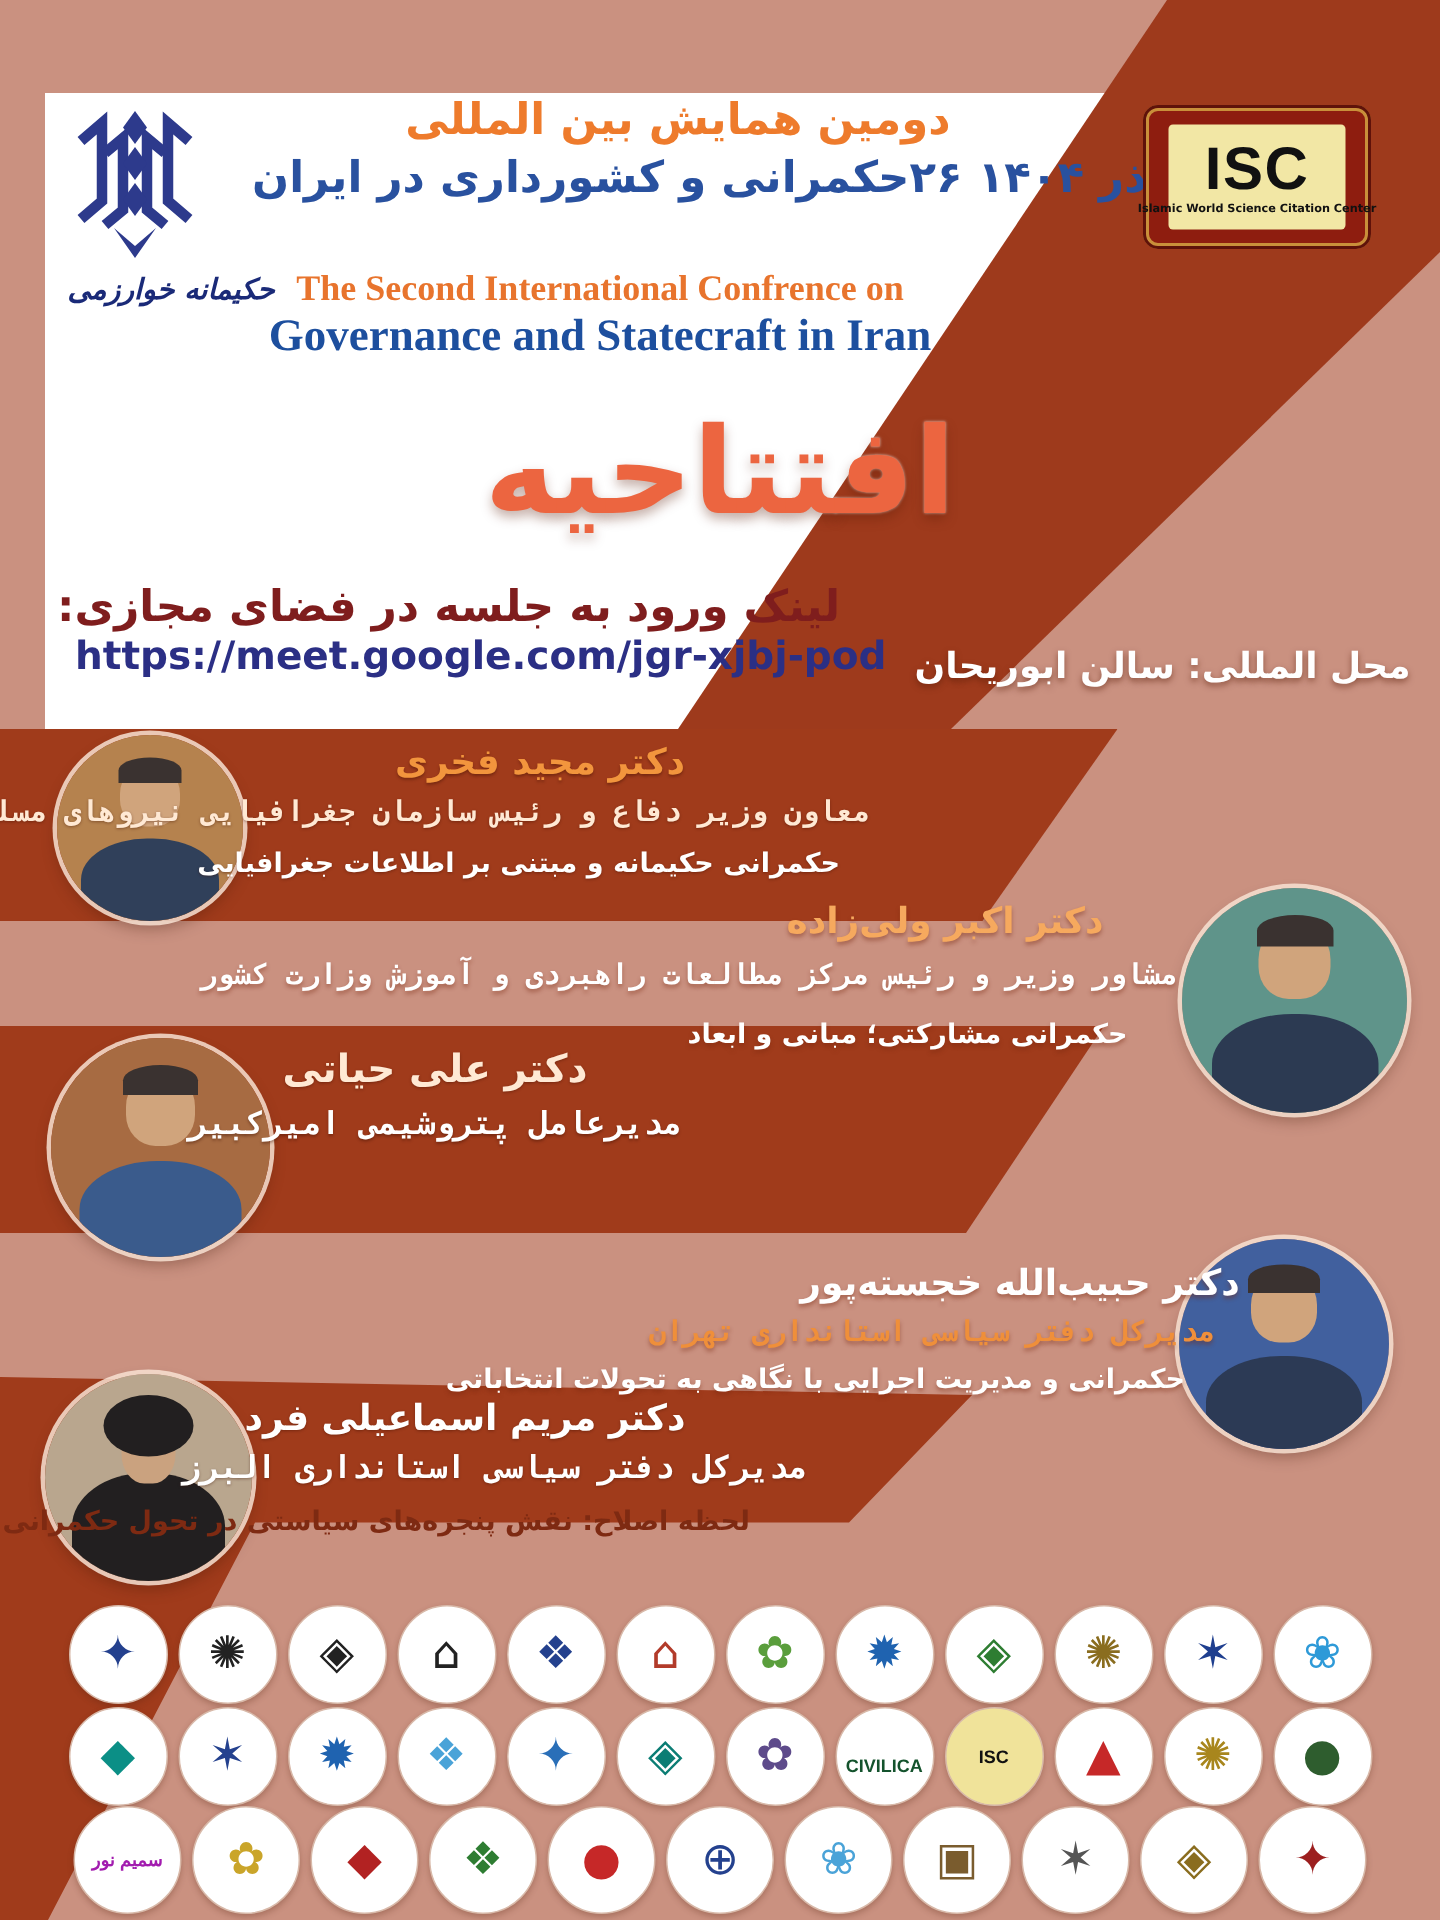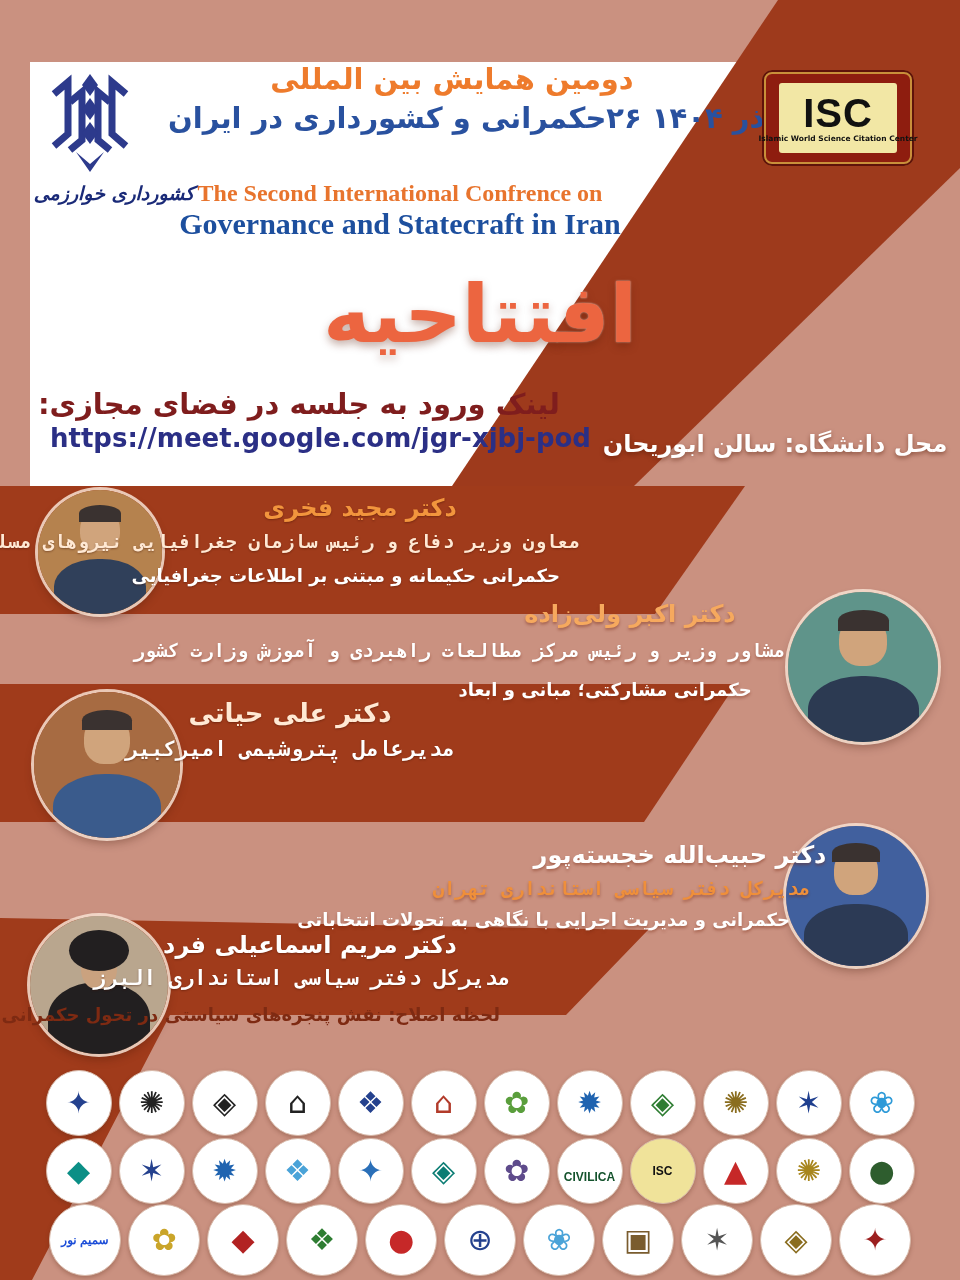--- a/index.html
+++ b/index.html
@@ -49,21 +49,21 @@
   .s2n{left:480px;top:600px;width:300px;color:#f6a95e;}
   .s2r{left:345px;top:639px;width:440px;}
   .s2t{left:430px;top:679px;width:350px;}
   .s3n{left:140px;top:698px;width:300px;font-size:26px;}
   .s3r{left:110px;top:737px;width:360px;font-size:21px;}
   .s3t{left:115px;top:778px;width:480px;}
   .s4n{left:530px;top:841px;width:300px;}
   .s4r{left:490px;top:877px;width:320px;color:#ef8f3a;}
   .s4t{left:440px;top:909px;width:350px;}
   .s5n{left:160px;top:931px;width:300px;}
-  .s5r{left:170px;top:966px;width:340px;font-size:21px;}
+  .s5r{left:170px;top:966px;width:340px;font-size:21px;padding-left:28px;}
   .s5t{left:110px;top:1004px;width:390px;}
   
   .photo{position:absolute;border-radius:50%;overflow:hidden;box-shadow:0 0 0 3px rgba(248,226,210,.85),0 5px 10px rgba(60,20,5,.35);}
   .ph-bg{position:absolute;inset:0;}
   .ph-head{position:absolute;width:32%;height:34%;left:34%;top:15%;background:#d0a47c;border-radius:48% 48% 42% 42%;}
   .ph-hair{position:absolute;width:34%;height:14%;left:33%;top:12%;background:#3a3230;border-radius:50% 50% 0 0;}
   .ph-torso{position:absolute;width:74%;height:46%;left:13%;top:56%;background:#30405a;border-radius:48% 48% 0 0;}
   .ph1{left:38px;top:490px;width:124px;height:124px;}  .ph1 .ph-bg{background:#b5824e;}
   .ph2{left:788px;top:592px;width:150px;height:150px;} .ph2 .ph-bg{background:#5f948a;} .ph2 .ph-torso{background:#2c3a52;}
   .ph3{left:34px;top:692px;width:146px;height:146px;}  .ph3 .ph-bg{background:#a76b42;} .ph3 .ph-torso{background:#3a5b8c;}
@@ -98,42 +98,42 @@
       <polyline points="30,34 42,24 42,72 30,82"></polyline>
       <polyline points="70,34 58,24 58,72 70,82"></polyline>
     </g>
     <g fill="#2d3a8c">
       <path d="M50 6 L58 17 L50 28 L42 17 Z"></path>
       <path d="M50 30 L58 41 L50 52 L42 41 Z"></path>
       <path d="M50 54 L58 65 L50 76 L42 65 Z"></path>
       <path d="M36 84 L50 96 L64 84 L50 104 Z"></path>
     </g>
   </svg>
-  <div class="abs uni-name nowrap">کشورداری خوارزمی</div>
+  <div class="abs uni-name nowrap">حکیمانه خوارزمی</div>
 
   <div class="abs fa-l1 nowrap">دومین همایش بین المللی</div>
   <div class="abs fa-l2">
     <span class="nowrap" dir="rtl">حکمرانی و کشورداری در ایران</span>
     <span class="nowrap" dir="ltr">۲۶ آذر ۱۴۰۴</span>
   </div>
 
   <div class="abs en-l1 nowrap">The Second International Confrence on</div>
   <div class="abs en-l2 nowrap">Governance and Statecraft in Iran</div>
 
   <div class="abs isc">
     <div class="isc-inner">
       <div class="isc-abbr">ISC</div>
       <div class="isc-cap nowrap">Islamic World Science Citation Center</div>
     </div>
   </div>
 
   <div class="abs headline nowrap">افتتاحیه</div>
   <div class="abs link-label nowrap">لینک ورود به جلسه در فضای مجازی:</div>
   <a class="abs meet-url nowrap" style="text-decoration:none;">https://meet.google.com/jgr-xjbj-pod</a>
-  <div class="abs venue nowrap">محل دانشگاه: سالن ابوریحان</div>
+  <div class="abs venue nowrap">محل المللی: سالن ابوریحان</div>
 
   <div class="photo ph1">
       <div class="ph-bg"></div>
       <div class="ph-torso"></div>
       <div class="ph-head"></div>
       <div class="ph-hair"></div>
     </div>
   <div class="t sname orange-t on-band s1n">دکتر مجید فخری</div>
   <div class="t srole cream-t on-band s1r">معاون وزیر دفاع و رئیس سازمان جغرافیایی نیروهای مسلح</div>
   <div class="t stopic white-t on-band s1t">حکمرانی حکیمانه و مبتنی بر اطلاعات جغرافیایی</div>
@@ -248,21 +248,21 @@
       </div>
       <div class="logo">
         <span class="lglyph" style="color: rgb(168, 134, 29);">✺</span>
       </div>
       <div class="logo">
         <span class="lglyph" style="color: rgb(46, 93, 46);">●</span>
       </div>
     </div>
   <div class="logo-row row2">
       <div class="logo">
-        <span class="ltxt" style="color: #1d4ed8;">سمیم نور</span>
+        <span class="ltxt" style="color: #a21caf;">سمیم نور</span>
       </div>
       <div class="logo">
         <span class="lglyph" style="color: rgb(202, 165, 42);">✿</span>
       </div>
       <div class="logo">
         <span class="lglyph" style="color: rgb(178, 34, 34);">◆</span>
       </div>
       <div class="logo">
         <span class="lglyph" style="color: rgb(46, 125, 50);">❖</span>
       </div>

